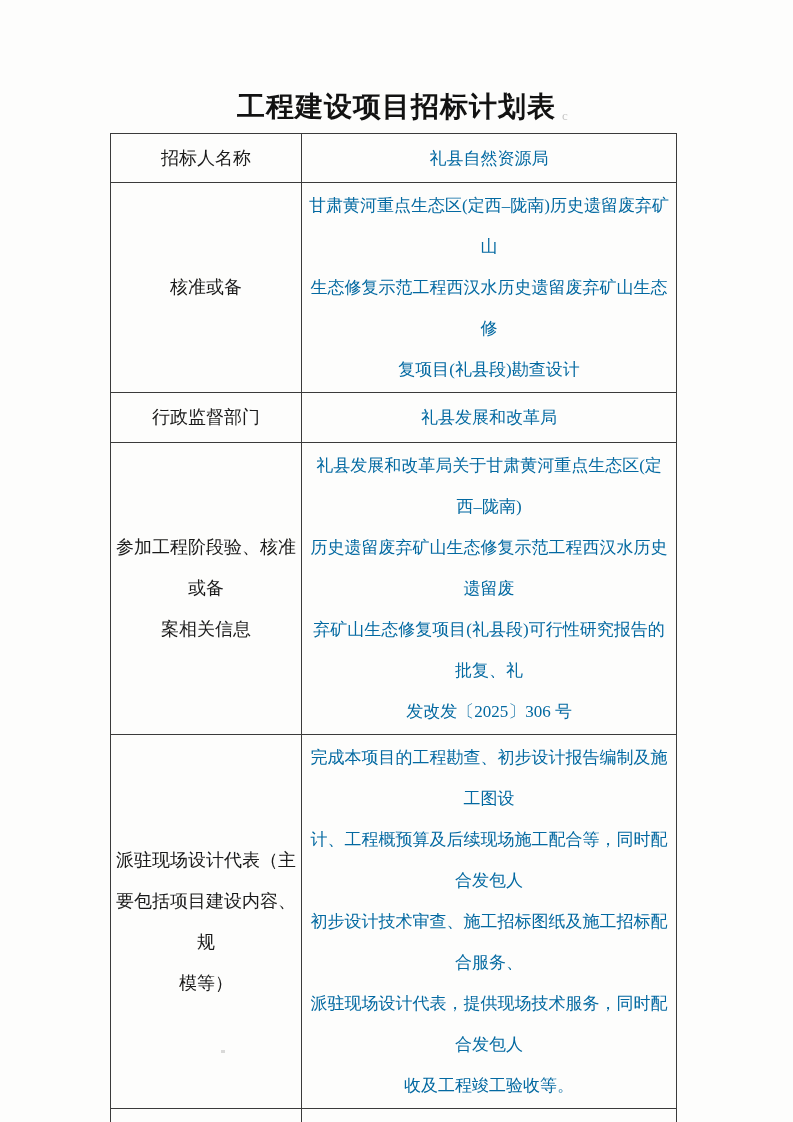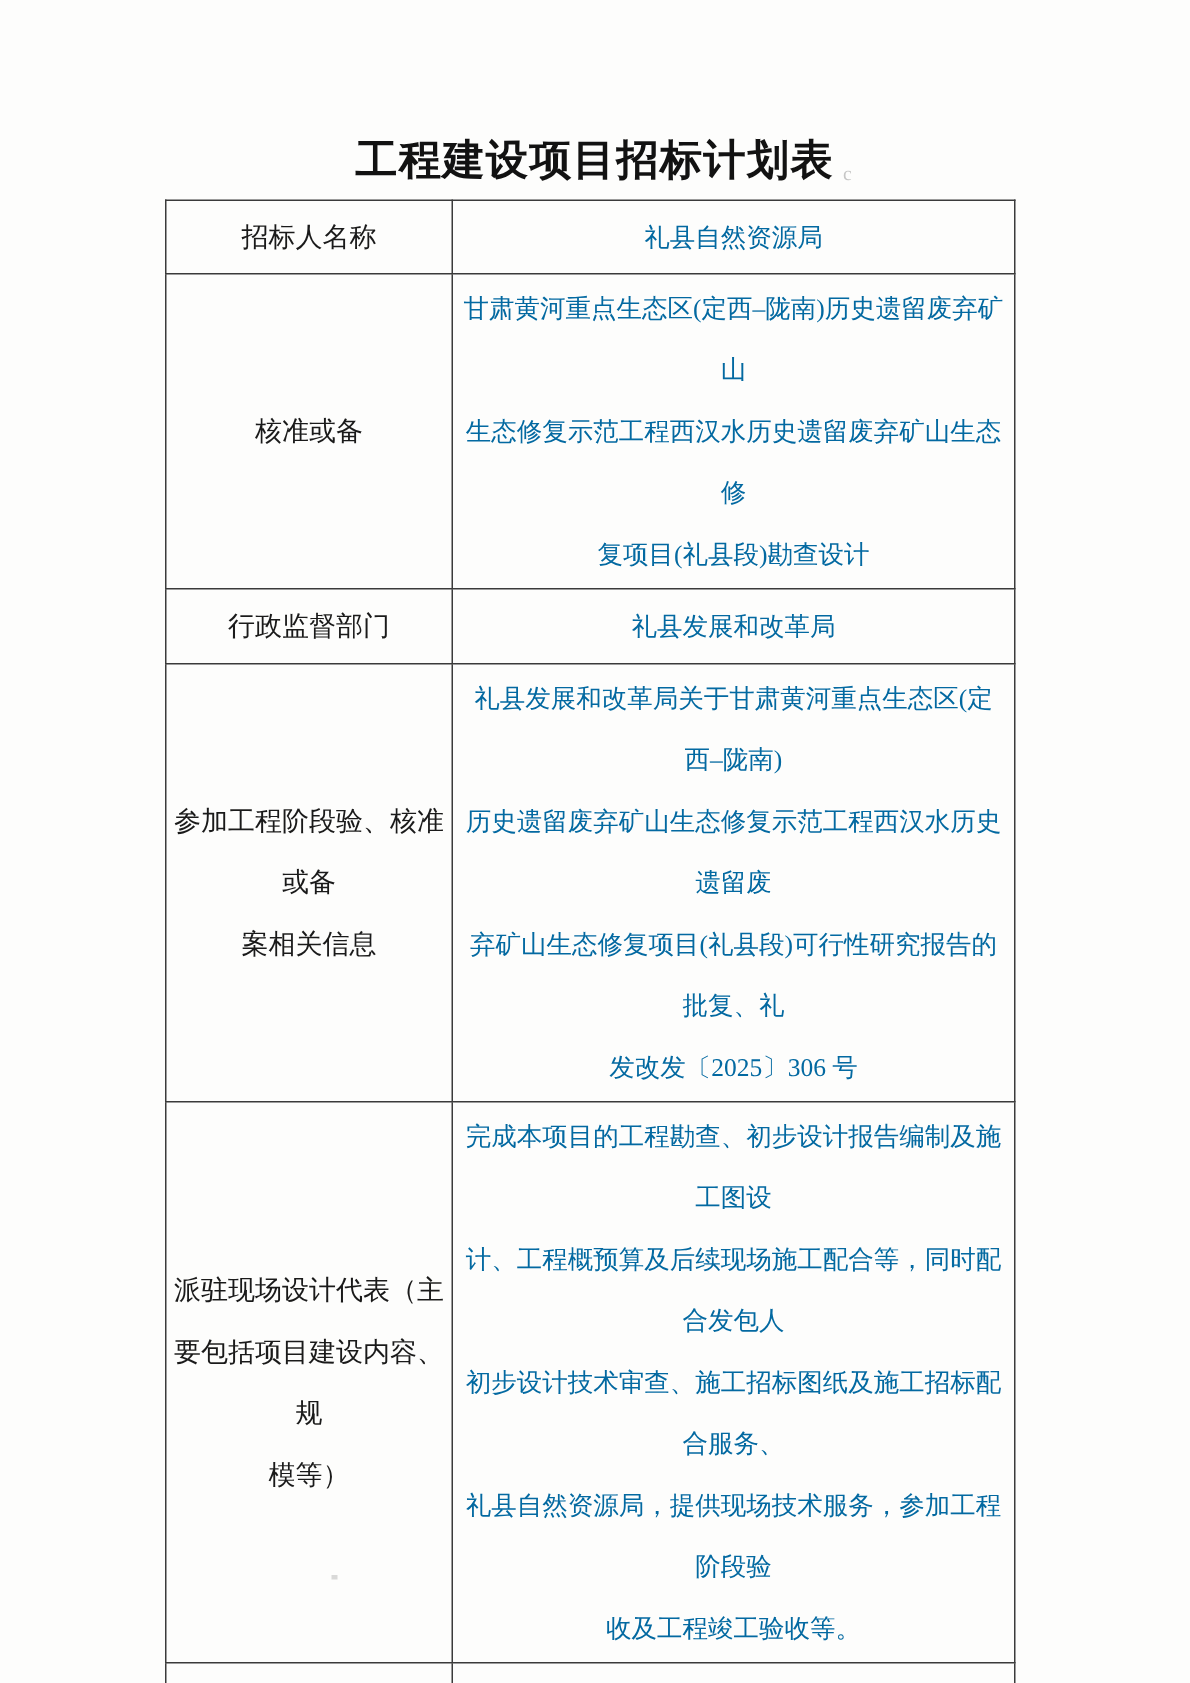--- a/index.html
+++ b/index.html
@@ -109,21 +109,21 @@
 弃矿山生态修复项目(礼县段)可行性研究报告的批复、礼
 发改发〔2025〕306 号</td>
       </tr>
       <tr>
         <td class="label-cell">派驻现场设计代表（主
 要包括项目建设内容、规
 模等）</td>
         <td class="value-cell">完成本项目的工程勘查、初步设计报告编制及施工图设
 计、工程概预算及后续现场施工配合等，同时配合发包人
 初步设计技术审查、施工招标图纸及施工招标配合服务、
-礼县自然资源局，提供现场技术服务，参加工程阶段验
+派驻现场设计代表，提供现场技术服务，同时配合发包人
 收及工程竣工验收等。</td>
       </tr>
       <tr>
         <td class="label-cell">项目类型</td>
         <td class="value-cell">其他设计</td>
       </tr>
 
     </tbody>
   </table>
 

